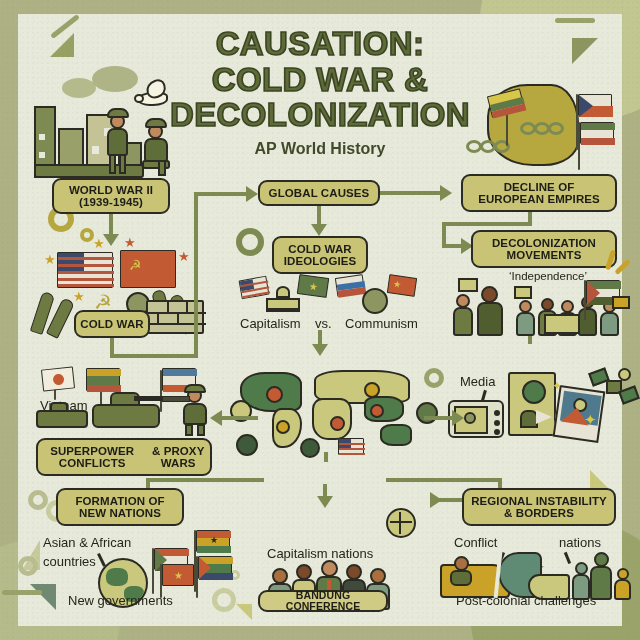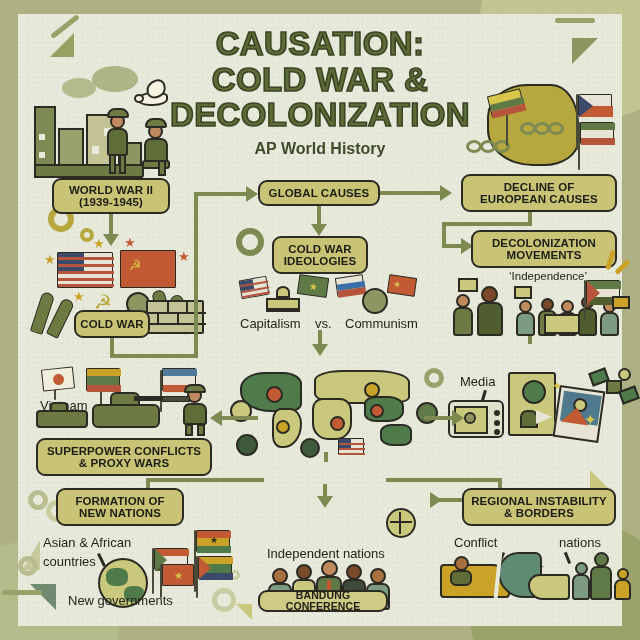--- a/index.html
+++ b/index.html
@@ -275,21 +275,21 @@
     <div class="tri" style="left:0;top:0;border-top:11px solid transparent;border-bottom:11px solid transparent;border-left:14px solid #3b4a6b;"></div>
   </div>
   <div class="pole" style="left:578px;top:122px;height:48px;"></div>
   <div class="ill flag" style="left:580px;top:122px;width:34px;height:22px;background:#e7e4d5;">
     <div style="position:absolute;left:0;top:0;width:34px;height:7px;background:#5f7a47;"></div>
     <div style="position:absolute;left:0;top:15px;width:34px;height:7px;background:#b4553c;"></div>
   </div>
 
   <div class="box small" style="left:461px;top:174px;width:156px;height:38px;flex-direction:column;">
     <span>DECLINE OF</span>
-    <span>EUROPEAN CAUSES</span>
+    <span>EUROPEAN EMPIRES</span>
   </div>
 
   <div class="ln" style="left:528px;top:212px;width:4px;height:12px;"></div>
   <div class="ln" style="left:442px;top:222px;width:90px;height:4px;"></div>
   <div class="ln" style="left:442px;top:222px;width:4px;height:26px;"></div>
   <div class="ln" style="left:442px;top:244px;width:22px;height:4px;"></div>
   <div class="arw r" style="left:461px;top:238px;"></div>
 
   <div class="box small" style="left:471px;top:230px;width:146px;height:38px;flex-direction:column;">
     <span>DECOLONIZATION</span>
@@ -396,21 +396,21 @@
     <div style="position:absolute;left:2px;top:-4px;width:22px;height:9px;background:#6d7a41;border:2px solid #2b2b23;border-radius:8px 8px 2px 2px;"></div>
     <div class="body" style="left:1px;top:15px;width:24px;height:22px;background:#5f6d38;border:2px solid #2b2b23;"></div>
     <div style="position:absolute;left:3px;top:36px;width:8px;height:12px;background:#6d7a41;border:2px solid #2b2b23;"></div>
     <div style="position:absolute;left:15px;top:36px;width:8px;height:12px;background:#6d7a41;border:2px solid #2b2b23;"></div>
   </div>
   <div class="ill" style="left:162px;top:396px;width:28px;height:6px;background:#4a4a38;border:1.5px solid #2b2b23;"></div>
 
   <div class="ln" style="left:222px;top:416px;width:36px;height:4px;"></div>
   <div class="arw l" style="left:210px;top:410px;"></div>
 
-  <div class="box small" style="left:36px;top:438px;width:176px;height:38px;flex-direction:column;">
+  <div class="box small" style="left:36px;top:438px;width:176px;height:38px;">
     <span>SUPERPOWER CONFLICTS</span>
     <span>&amp; PROXY WARS</span>
   </div>
 
   <div class="lbl" style="left:460px;top:374px;">Media</div>
   <div class="ln" style="left:482px;top:390px;width:3px;height:14px;background:#2b2b23;transform:rotate(16deg);"></div>
   <div class="tv" style="left:448px;top:400px;width:56px;height:38px;">
     <div style="position:absolute;left:4px;top:4px;width:34px;height:28px;background:#c9c87c;border:2px solid #2b2b23;"></div>
     <div class="head" style="left:14px;top:10px;width:12px;height:12px;background:#8d9660;border:2px solid #2b2b23;"></div>
     <div class="circ" style="left:44px;top:8px;width:6px;height:6px;background:#2b2b23;"></div>
@@ -487,21 +487,21 @@
     <div style="position:absolute;left:0;top:0;width:34px;height:7px;background:#c9a227;"></div>
     <div style="position:absolute;left:0;top:16px;width:34px;height:7px;background:#3b4a6b;"></div>
     <div class="tri" style="left:0;top:0;border-top:11.5px solid transparent;border-bottom:11.5px solid transparent;border-left:12px solid #c25a33;"></div>
   </div>
   <div class="lbl" style="left:68px;top:593px;">New governments</div>
 
   <div class="circ" style="left:386px;top:508px;width:30px;height:30px;background:#c9c87c;border:2.5px solid #2b2b23;">
     <div style="position:absolute;left:11px;top:2px;width:2px;height:22px;background:#2b2b23;"></div>
     <div style="position:absolute;left:2px;top:11px;width:22px;height:2px;background:#2b2b23;"></div>
   </div>
-  <div class="lbl" style="left:267px;top:546px;">Independent nations</div>
+  <div class="lbl" style="left:267px;top:546px;">Capitalism nations</div>
   <div class="ln" style="left:326px;top:562px;width:2.5px;height:9px;background:#2b2b23;"></div>
 
   <div class="ill" style="left:268px;top:556px;width:122px;height:54px;">
     <div class="person" style="left:0;top:12px;width:24px;height:42px;">
         <div class="head" style="left:4px;top:0;width:16px;height:16px;background:#a8703f;border:2px solid #2b2b23;"></div>
         <div class="body" style="left:0;top:15px;width:24px;height:27px;background:#7d9b80;border:2px solid #2b2b23;"></div>
       </div>
     <div class="person" style="left:24px;top:8px;width:24px;height:46px;">
         <div class="head" style="left:4px;top:0;width:16px;height:16px;background:#7a4a2a;border:2px solid #2b2b23;"></div>
         <div class="body" style="left:0;top:15px;width:24px;height:31px;background:#c9c87c;border:2px solid #2b2b23;"></div>
@@ -551,14 +551,15 @@
       </div>
     <div class="person" style="left:18px;top:4px;width:22px;height:48px;">
         <div class="head" style="left:4px;top:0;width:15px;height:15px;background:#5f7a47;border:2px solid #2b2b23;"></div>
         <div class="body" style="left:0;top:14px;width:22px;height:34px;background:#5f7a47;border:2px solid #2b2b23;"></div>
       </div>
     <div class="person" style="left:42px;top:20px;width:17px;height:32px;">
         <div class="head" style="left:3px;top:0;width:12px;height:12px;background:#c9a227;border:2px solid #2b2b23;"></div>
         <div class="body" style="left:0;top:11px;width:17px;height:21px;background:#c9a227;border:2px solid #2b2b23;"></div>
       </div>
   </div>
+  <div class="lbl" style="left:456px;top:593px;">Post-colonial challenges</div>
 
 </div>
 
 </body></html>

